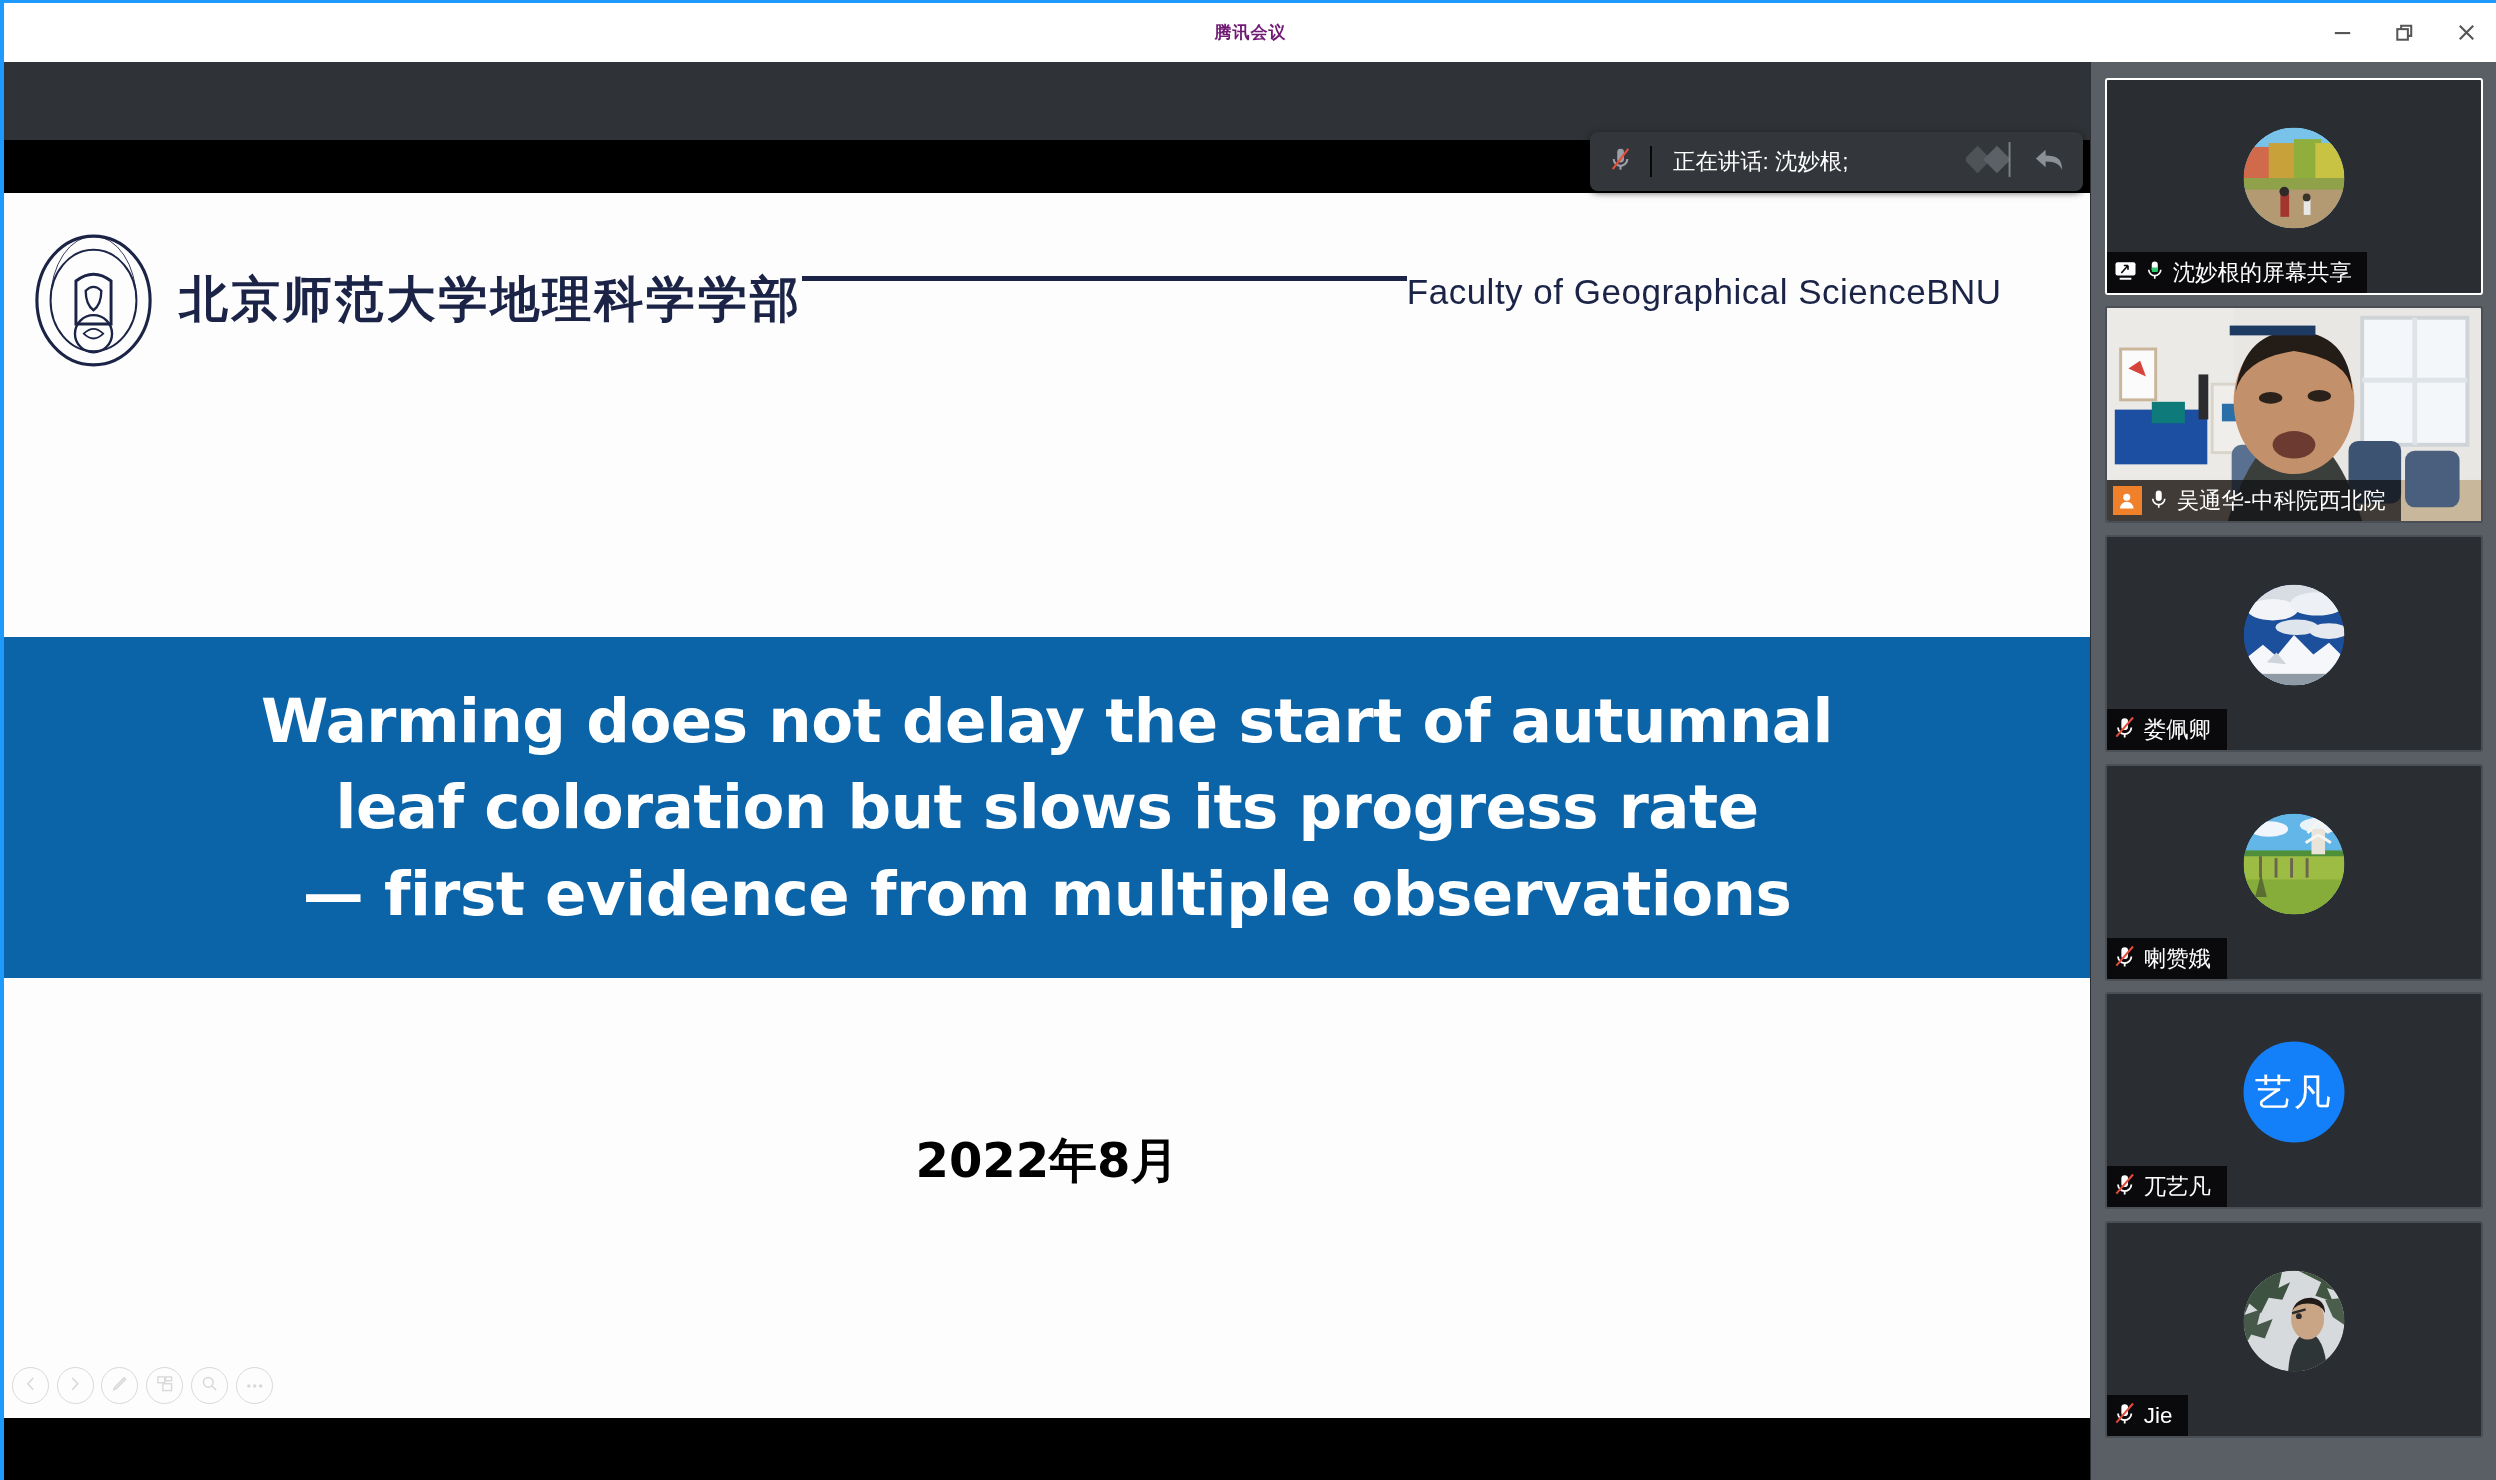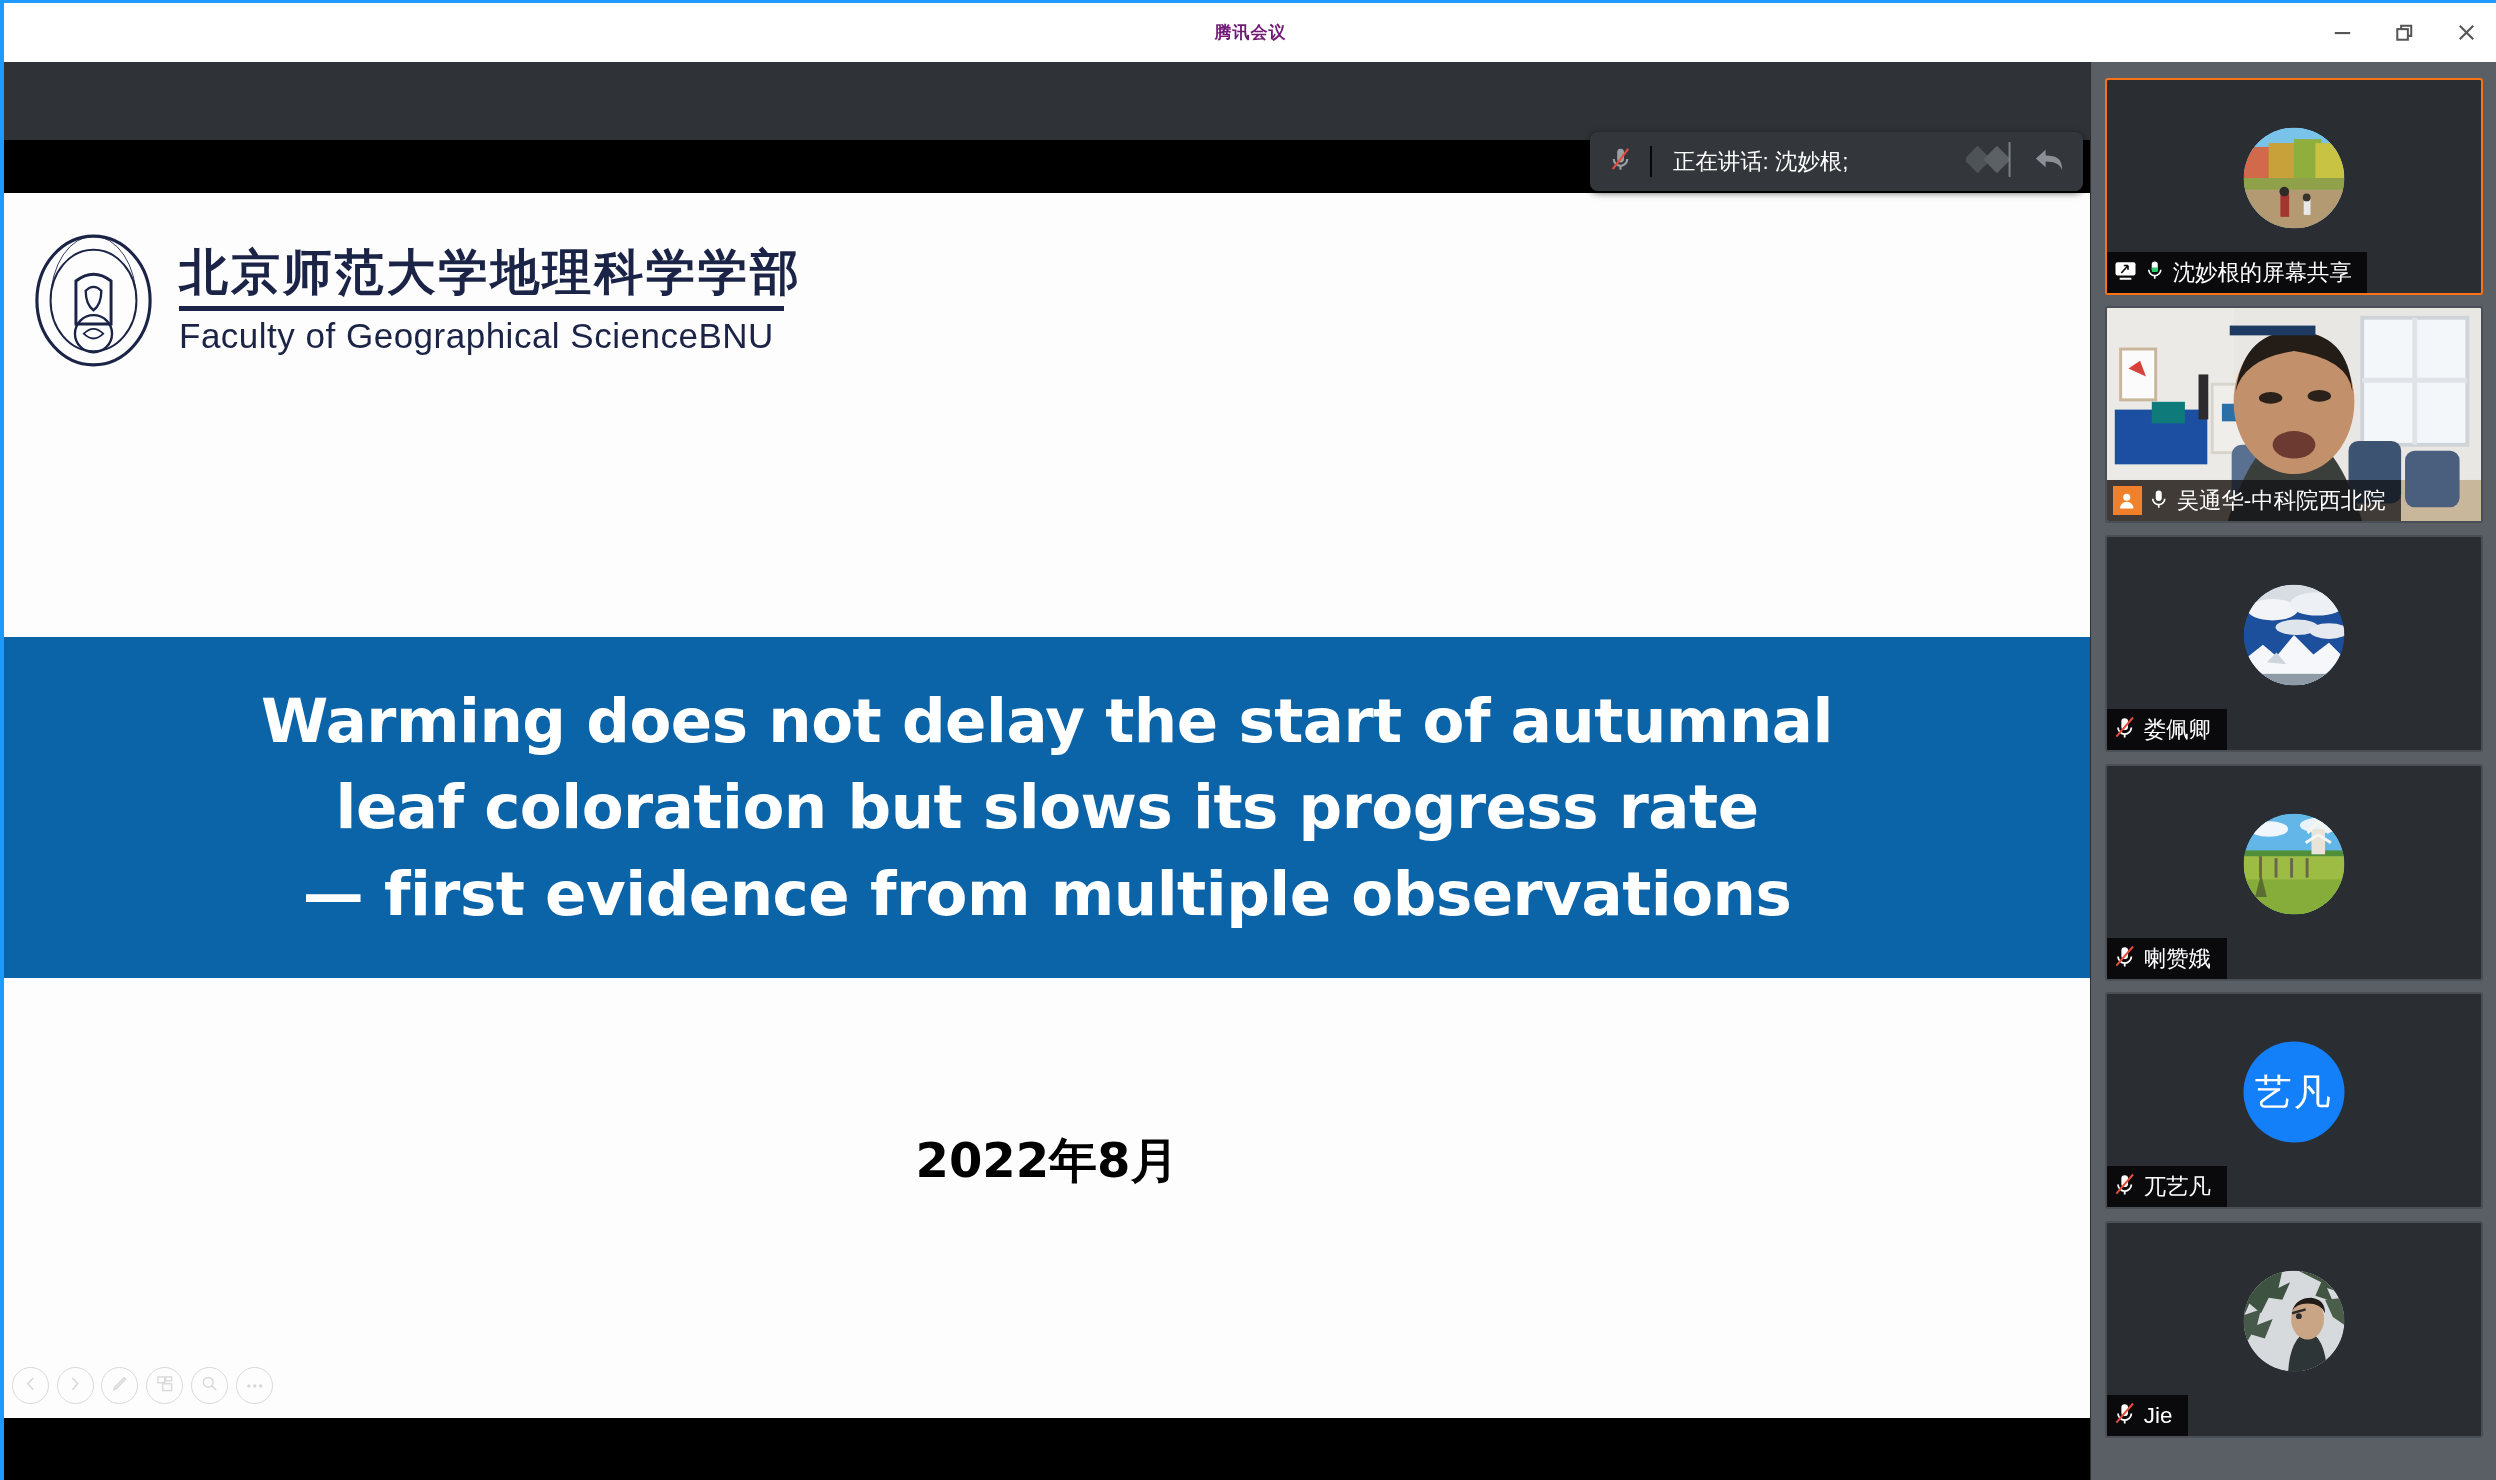--- a/index.html
+++ b/index.html
@@ -87,21 +87,21 @@
     position: absolute; left: 0; top: 131px;
     width: 2086px; height: 1225px;
     background: #fdfdfd;
     overflow: hidden;
   }
   #slide-logo {
     position: absolute; left: 29px; top: 39px;
     display: flex; align-items: center; gap: 25px;
   }
   #logo-seal { width: 121px; height: 137px; flex: 0 0 auto; }
-  #logo-text { display: flex; flex-direction: column; }
+  #logo-text { display: flex; }
   #logo-text .cn {
     font-family: "DejaVu Sans", sans-serif;
     font-size: 49px; font-weight: 700; color: #1b2447;
     letter-spacing: 2.9px; line-height: 1.15;
   }
   #logo-text .rule {
     height: 4.9px; background: #1b2447; margin: 3.9px 0 4.9px 0; width: 605px;
   }
   #logo-text .en {
     font-size: 35px; color: #1b2447; font-weight: 400;
@@ -163,21 +163,21 @@
   .p-tile {
     position: relative;
     width: 378px; height: 217px;
     background: #2a2d31;
     border: 2px solid #4a4f55;
     border-radius: 2.9px;
     overflow: hidden;
     flex: 0 0 auto;
     cursor: pointer;
   }
-  .p-tile.active { border: 2px solid #f97316; }
+  .p-tile.active { border: 2px solid #ffffff; }
   .p-avatar {
     position: absolute; left: 50%; top: 46%;
     transform: translate(-50%, -50%);
     width: 101px; height: 101px; border-radius: 50%;
     overflow: hidden;
   }
   .p-avatar.initials {
     background: #1380fa;
     display: flex; align-items: center; justify-content: center;
     color: #fff; font-size: 37px; letter-spacing: 2px;

